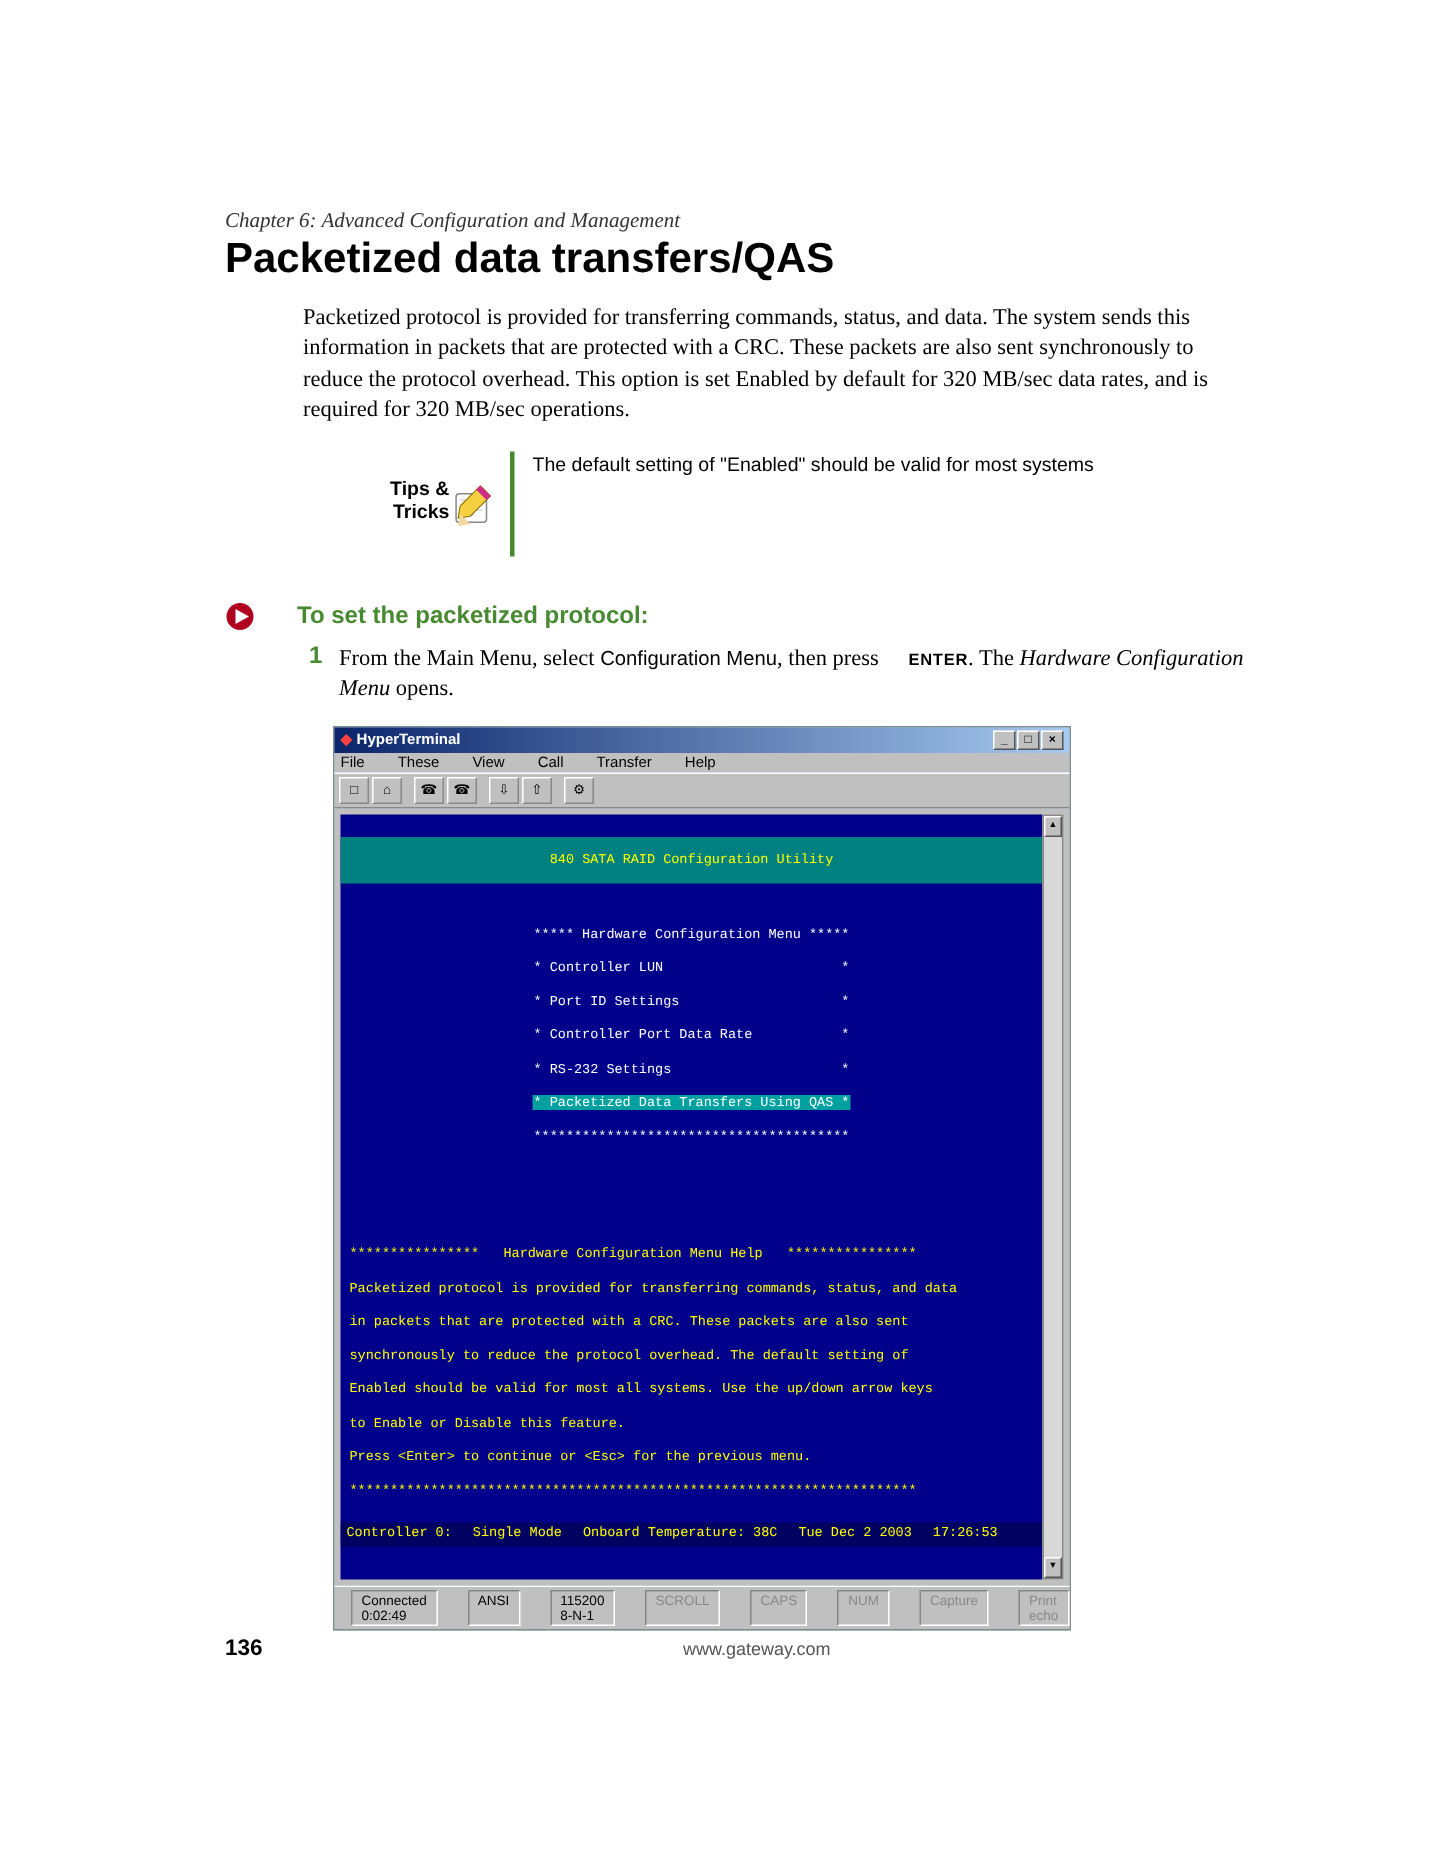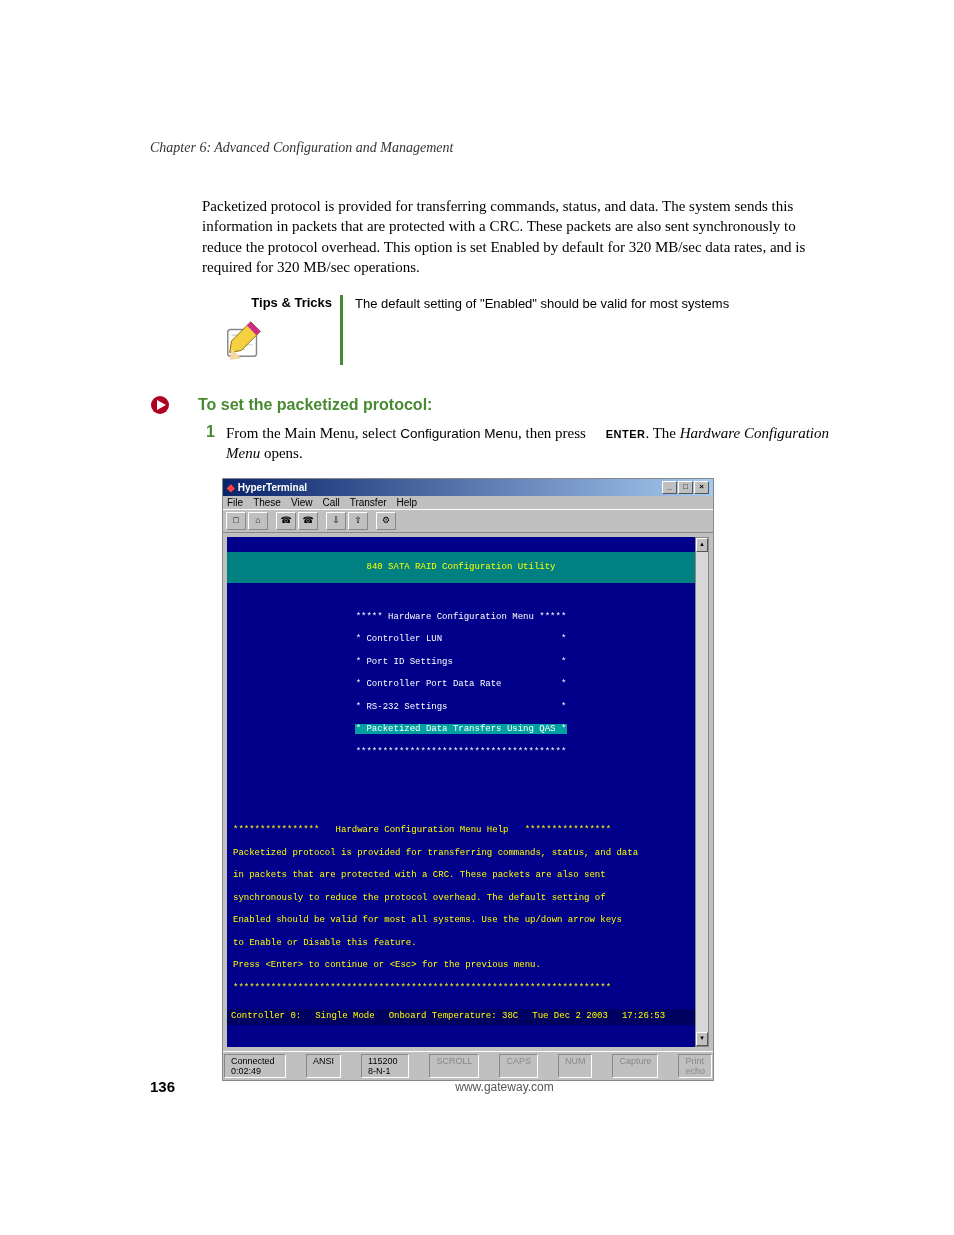--- a/index.html
+++ b/index.html
@@ -12,42 +12,42 @@
     height: 1235px;
     position: relative;
   }
   .page {
     padding: 140px 120px 0 150px;
   }
   .chapter-header {
     font-style: italic;
     font-size: 14px;
     color: #333;
-    margin-bottom: 40px;
   }
   .section-title {
     font-family: Arial, Helvetica, sans-serif;
     font-weight: bold;
     font-size: 28px;
     color: #000;
     margin: 0 0 14px 0;
   }
   .body-text {
     font-size: 15px;
     line-height: 1.35;
     margin: 0 0 18px 52px;
     color: #000;
   }
   .tips-block {
     display: flex;
     margin: 10px 0 30px 72px;
   }
   .tips-left {
     display: flex;
-    flex-direction: column;
+    flex-direction: row;
+    align-items: center;
     width: 110px;
     padding-right: 6px;
   }
   .tips-label {
     font-family: Arial, Helvetica, sans-serif;
     font-weight: bold;
     font-size: 13px;
     color: #000;
     margin-bottom: 6px;
     text-align: right;
@@ -153,21 +153,21 @@
     line-height: 9px;
     text-align: center;
     color: #000;
   }
   .menubar {
     background: #c0c0c0;
     font-size: 10px;
     padding: 1px 4px;
     color: #000;
     display: flex;
-    gap: 10px;
+    gap: 22px;
   }
   .menubar span { text-decoration: underline; text-decoration-color: #000; }
   .menubar .mi { text-decoration: none; }
   .toolbar {
     background: #c0c0c0;
     padding: 2px 3px;
     display: flex;
     gap: 2px;
     border-top: 1px solid #fff;
     border-bottom: 1px solid #888;
@@ -235,42 +235,42 @@
     color: #ffff00;
     padding: 2px 4px;
     margin: 4px -6px -6px -6px;
     font-size: 9px;
     display: flex;
     gap: 14px;
   }
   .statusbar {
     background: #c0c0c0;
     font-size: 9px;
-    padding: 2px 1px;
+    padding: 2px 11px;
     display: flex;
     gap: 20px;
     border-top: 1px solid #fff;
   }
   .sb-cell {
     border: 1px solid #888;
     border-top-color: #888;
     border-left-color: #888;
     border-right-color: #fff;
     border-bottom-color: #fff;
     padding: 1px 6px;
     background: #c0c0c0;
     color: #000;
     font-size: 9px;
   }
   .sb-cell.dim { color: #888; }
   .sb-cell.wide { flex: 1; }
 
   .footer {
     position: absolute;
-    bottom: 140px;
+    bottom: 128px;
     left: 150px;
     right: 120px;
     display: flex;
     align-items: center;
     font-family: Arial, Helvetica, sans-serif;
   }
   .page-num {
     font-weight: bold;
     font-size: 15px;
     color: #000;
@@ -280,20 +280,21 @@
     color: #555;
     margin: 0 auto;
   }
 </style>
 </head>
 <body>
 
 <div class="page">
   <div class="chapter-header">Chapter 6: Advanced Configuration and Management</div>
 
+  <h1 class="section-title">Packetized data transfers/QAS</h1>
 
   <p class="body-text">Packetized protocol is provided for transferring commands, status, and data. The system sends this information in packets that are protected with a CRC. These packets are also sent synchronously to reduce the protocol overhead. This option is set Enabled by default for 320 MB/sec data rates, and is required for 320 MB/sec operations.</p>
 
   <div class="tips-block">
     <div class="tips-left">
       <div class="tips-label">Tips &amp; Tricks</div>
       <svg class="tips-icon" viewBox="0 0 48 48">
         <rect x="6" y="14" width="30" height="28" rx="3" fill="#fff" stroke="#888" stroke-width="1.5"></rect>
         <path d="M10 20 h22 M10 25 h22 M10 30 h22 M10 35 h14" stroke="#ccc" stroke-width="1.2"></path>
         <path d="M30 6 l10 10 -20 20 -12 2 2-12 z" fill="#f5d040" stroke="#8a6a00" stroke-width="1"></path>

